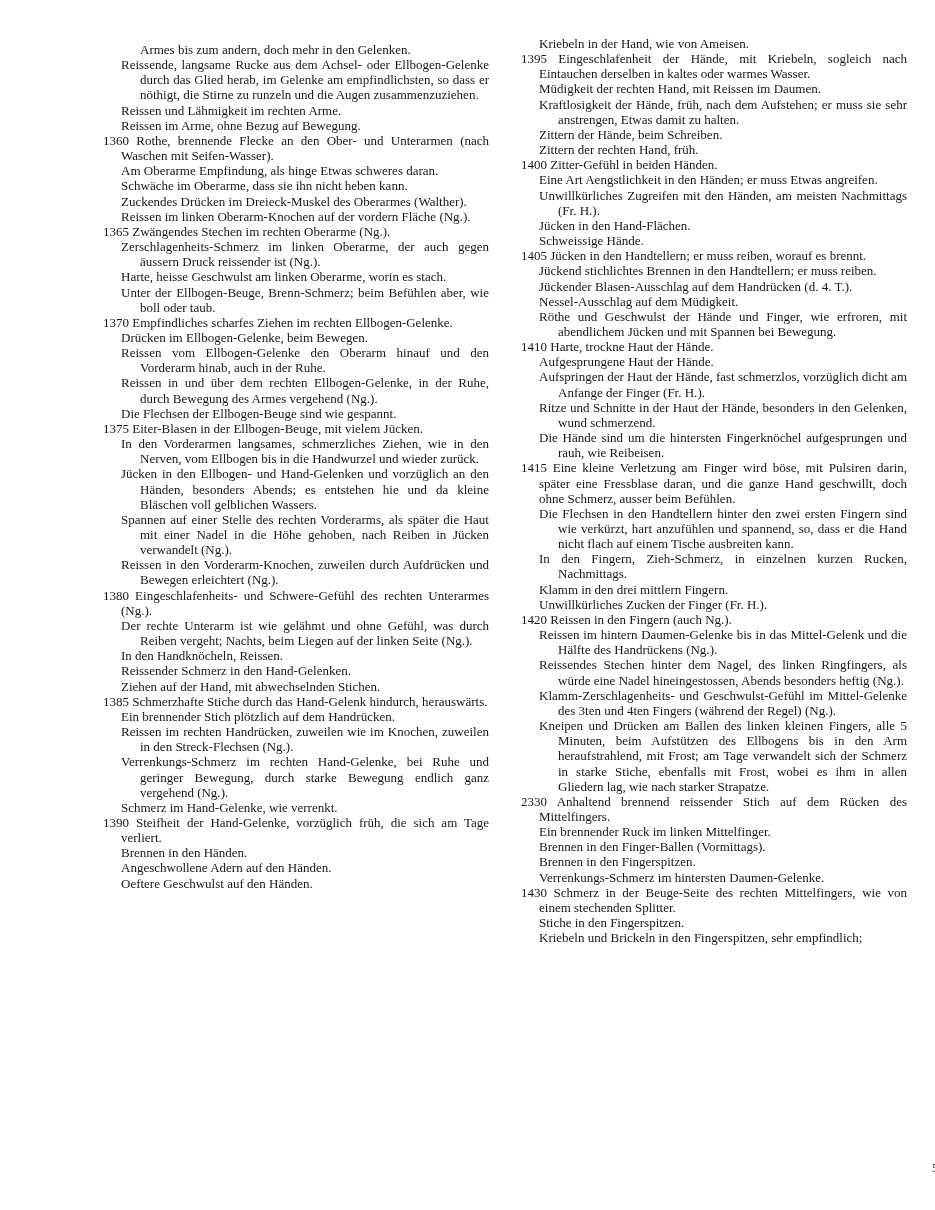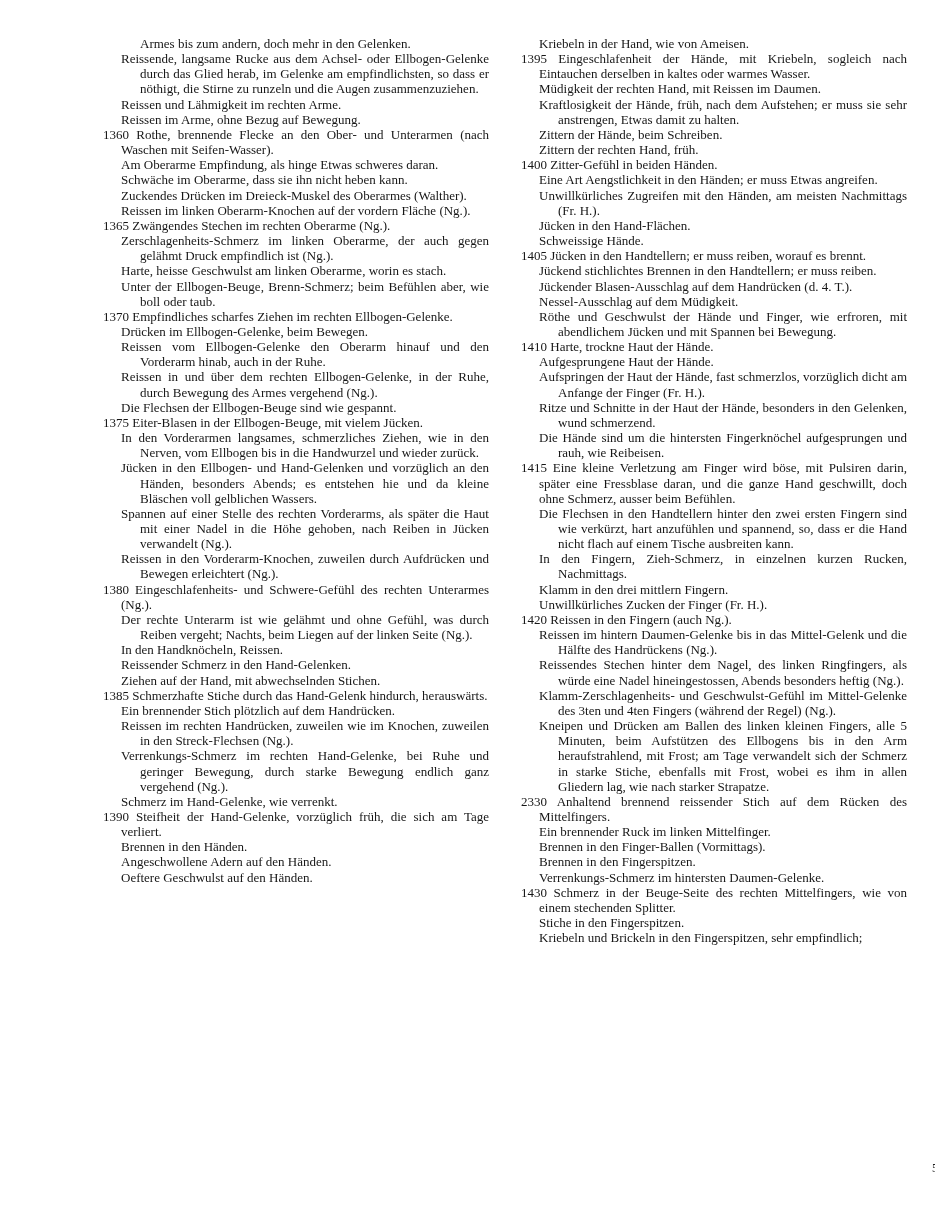--- a/index.html
+++ b/index.html
@@ -5,42 +5,42 @@
   html,body{margin:0;padding:0;background:#ffffff;}
   .page{
     position:relative;width:935px;height:1210px;background:#ffffff;overflow:hidden;
     font-family:"Liberation Serif","DejaVu Serif",serif;color:#161616;
   }
   .columns{position:absolute;left:103px;top:36px;display:flex;gap:32px;}
   .col{width:386px;font-size:13px;line-height:15.15px;text-align:justify;}
   .col p{margin:0;}
   p.entry{padding-left:37px;text-indent:-19px;}
   p.numbered{padding-left:18px;text-indent:-18px;}
-  p.cont{padding-left:37px;text-indent:0;}
+  p.cont{padding-left:37px;text-indent:0;margin-top:6px;}
   .it{}
   .num{white-space:pre;}
   .pagenum{position:absolute;left:932px;top:1161px;font-size:12px;color:#222;}
 </style>
 </head>
 <body>
 
 <div class="page">
   <div class="columns">
     <div class="col" id="col-left">
         <p class="cont"><span>Armes bis zum andern, doch mehr in den Gelenken.</span></p>
         <p class="entry"><span>Reissende, langsame Rucke aus dem Achsel- oder Ellbogen-Gelenke durch das Glied herab, im Gelenke am empfindlichsten, so dass er nöthigt, die Stirne zu runzeln und die Augen zusammenzuziehen.</span></p>
         <p class="entry"><span>Reissen und Lähmigkeit im rechten Arme.</span></p>
         <p class="entry"><span>Reissen im Arme, ohne Bezug auf Bewegung.</span></p>
         <p class="numbered"><span class="num">1360 </span><span>Rothe, brennende Flecke an den Ober- und Unterarmen (nach Waschen mit Seifen-Wasser).</span></p>
         <p class="entry"><span>Am Oberarme Empfindung, als hinge Etwas schweres daran.</span></p>
         <p class="entry"><span>Schwäche im Oberarme, dass sie ihn nicht heben kann.</span></p>
         <p class="entry"><span>Zuckendes Drücken im Dreieck-Muskel des Oberarmes (</span><span class="it">Walther</span><span>).</span></p>
         <p class="entry"><span>Reissen im linken Oberarm-Knochen auf der vordern Fläche (</span><span class="it">Ng.</span><span>).</span></p>
         <p class="numbered"><span class="num">1365 </span><span>Zwängendes Stechen im rechten Oberarme (</span><span class="it">Ng.</span><span>).</span></p>
-        <p class="entry"><span>Zerschlagenheits-Schmerz im linken Oberarme, der auch gegen gelähmt Druck empfindlich ist (</span><span class="it">Ng.</span><span>).</span></p>
+        <p class="entry"><span>Zerschlagenheits-Schmerz im linken Oberarme, der auch gegen äussern Druck reissender ist (</span><span class="it">Ng.</span><span>).</span></p>
         <p class="entry"><span>Harte, heisse Geschwulst am linken Oberarme, worin es stach.</span></p>
         <p class="entry"><span>Unter der Ellbogen-Beuge, Brenn-Schmerz; beim Befühlen aber, wie boll oder taub.</span></p>
         <p class="numbered"><span class="num">1370 </span><span>Empfindliches scharfes Ziehen im rechten Ellbogen-Gelenke.</span></p>
         <p class="entry"><span>Drücken im Ellbogen-Gelenke, beim Bewegen.</span></p>
         <p class="entry"><span>Reissen vom Ellbogen-Gelenke den Oberarm hinauf und den Vorderarm hinab, auch in der Ruhe.</span></p>
         <p class="entry"><span>Reissen in und über dem rechten Ellbogen-Gelenke, in der Ruhe, durch Bewegung des Armes vergehend (</span><span class="it">Ng.</span><span>).</span></p>
         <p class="entry"><span>Die Flechsen der Ellbogen-Beuge sind wie gespannt.</span></p>
         <p class="numbered"><span class="num">1375 </span><span>Eiter-Blasen in der Ellbogen-Beuge, mit vielem Jücken.</span></p>
         <p class="entry"><span class="it">In den Vorderarmen langsames, schmerzliches Ziehen, wie in den Nerven, vom Ellbogen bis in die Handwurzel</span><span> und wieder zurück.</span></p>
         <p class="entry"><span>Jücken in den Ellbogen- und Hand-Gelenken und vorzüglich an den Händen, besonders Abends; es entstehen hie und da kleine Bläschen voll gelblichen Wassers.</span></p>

